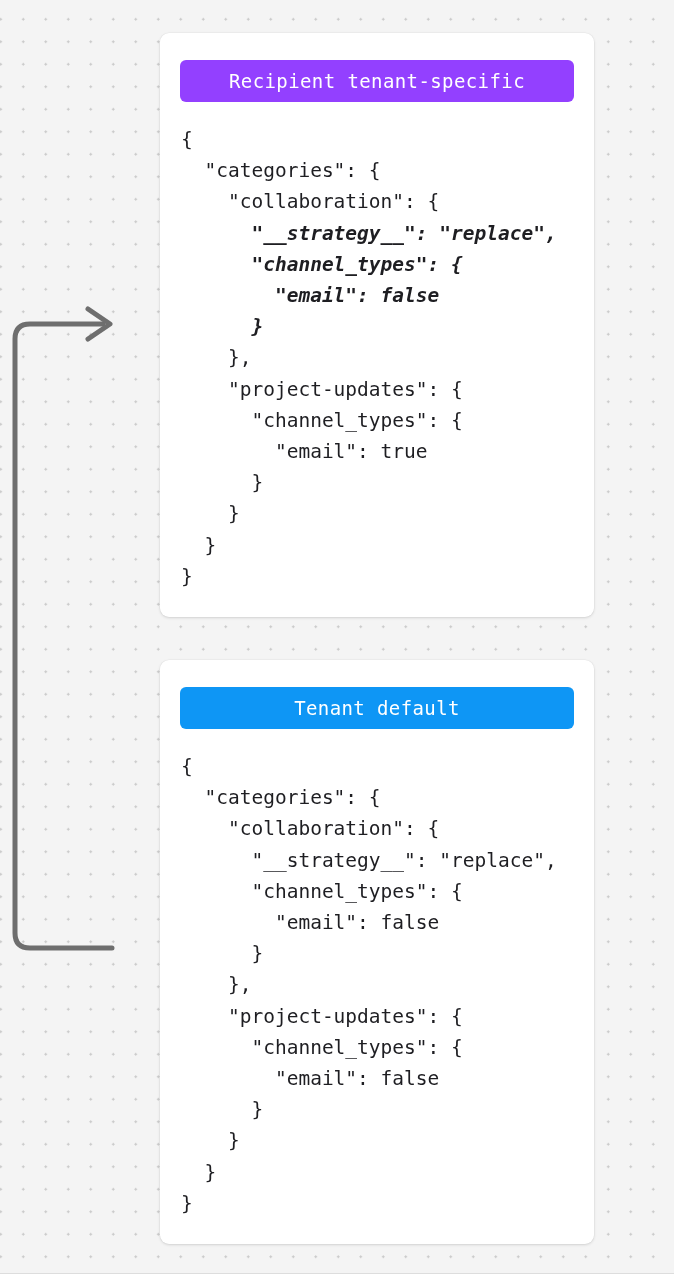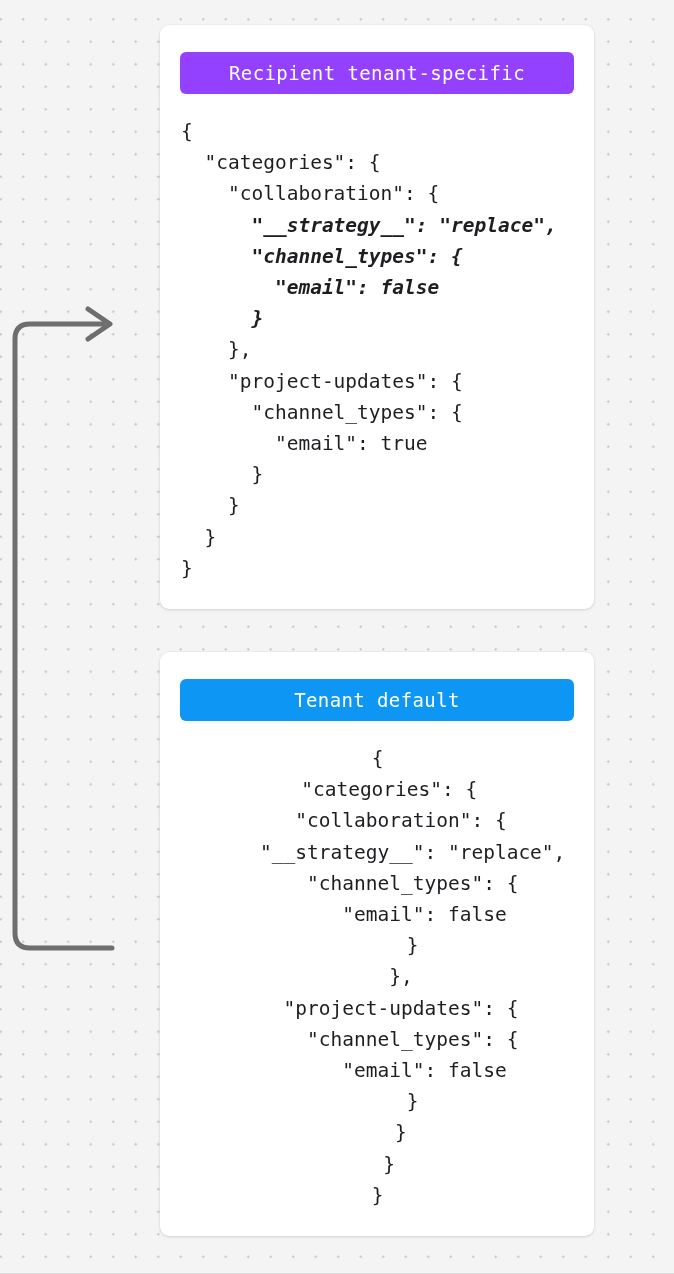--- a/index.html
+++ b/index.html
@@ -26,34 +26,34 @@
     top: 280px;
     width: 130px;
     height: 700px;
     pointer-events: none;
   }
 
   
   .cards {
     position: absolute;
     left: 120px;
-    top: 25px;
+    top: 33px;
     width: 434px;
     padding-left: 40px;
   }
 
   .card {
     background: #ffffff;
     border-radius: 9px;
     box-shadow: 0 1px 3px rgba(0,0,0,0.13), 0 0 0 0.5px rgba(0,0,0,0.04);
     padding: 27px 20px 25px 20px;
     width: 434px;
   }
 
-  .card + .card { margin-top: 43px; text-align: center; }
+  .card + .card { margin-top: 43px; }
 
   .card-header {
     border-radius: 6px;
     height: 42px;
     display: flex;
     align-items: center;
     justify-content: center;
     margin-bottom: 22px;
   }
 

